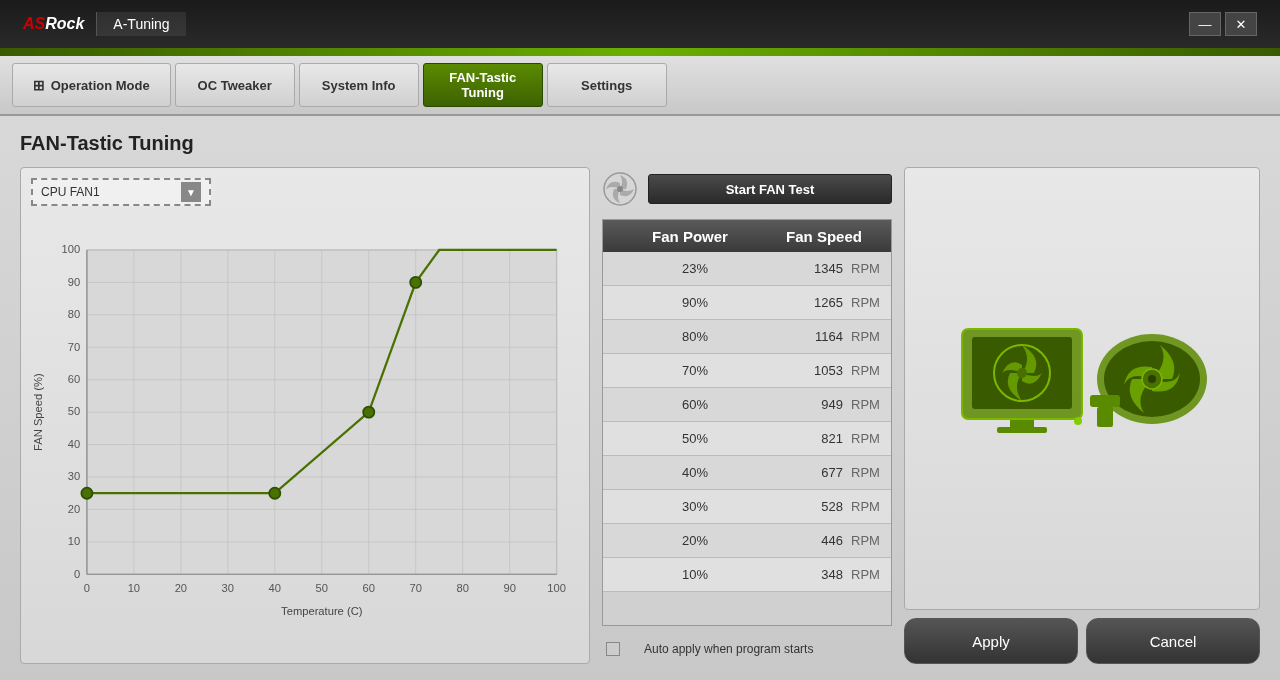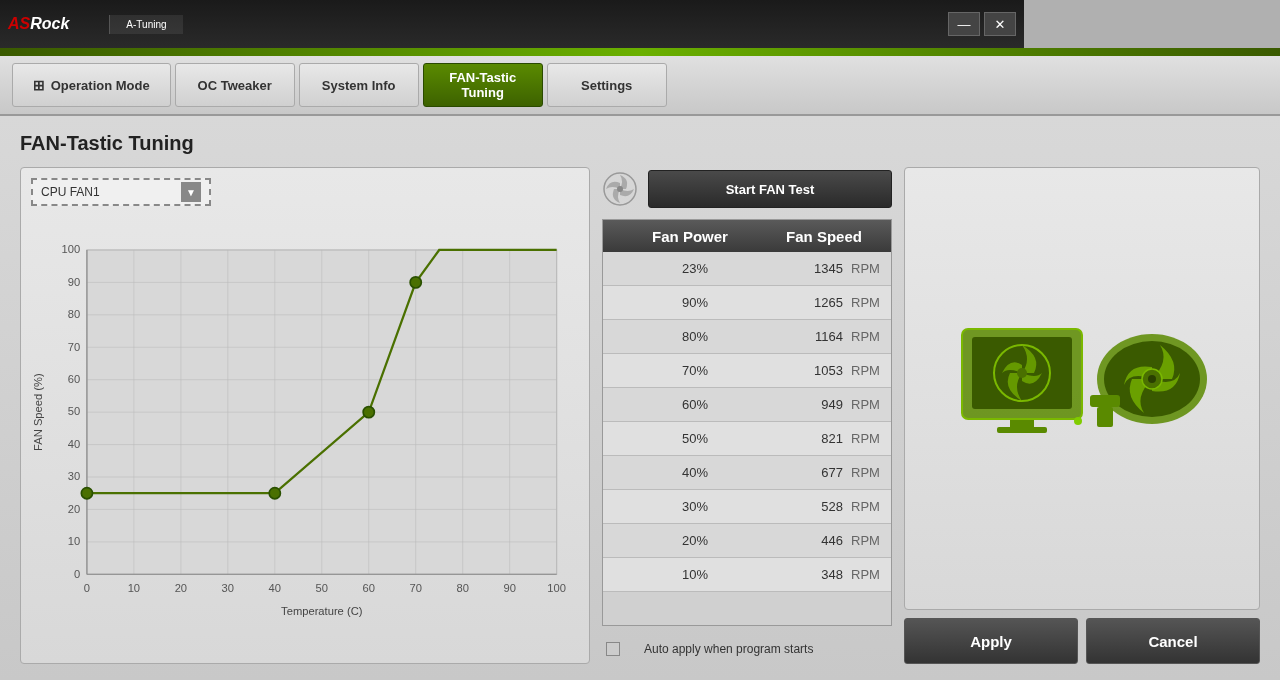--- a/index.html
+++ b/index.html
@@ -7,47 +7,46 @@
       width: 1280px;
       height: 680px;
       background: #b0b0b0;
       font-family: Arial, sans-serif;
       overflow: hidden;
       user-select: none;
     }
 
     
     #title-bar {
-      width: 1024px;
+      width: 1280px;
       height: 48px;
       background: linear-gradient(to bottom, #1a1a1a, #2a2a2a);
       display: flex;
       align-items: center;
       justify-content: space-between;
-      padding: 0 8px;
+      padding: 0 23px;
     }
     #title-left {
       display: flex;
       align-items: center;
       gap: 12px;
     }
     #asrock-logo {
       color: #fff;
       font-weight: bold;
       font-size: 16px;
       font-style: italic;
     }
     #asrock-logo span { color: #cc0000; }
     #app-title {
       color: #fff;
-      font-size: 10px;
+      font-size: 14px;
       padding: 4px 16px;
       background: rgba(255,255,255,0.08);
       border-left: 1px solid #555;
-      margin-left: 28px;
     }
     #title-buttons {
       display: flex;
       gap: 4px;
     }
     .title-btn {
       width: 32px;
       height: 24px;
       background: #444;
       border: 1px solid #666;
@@ -192,21 +191,21 @@
       width: 36px;
       height: 36px;
       color: #888;
       font-size: 28px;
       display: flex;
       align-items: center;
       justify-content: center;
     }
     #start-fan-test-btn {
       flex: 1;
-      height: 38px;
+      height: 30px;
       background: linear-gradient(to bottom, #4a4a4a, #2a2a2a);
       color: #fff;
       border: 1px solid #222;
       border-radius: 3px;
       font-size: 13px;
       font-weight: bold;
       cursor: pointer;
       display: flex;
       align-items: center;
       justify-content: center;
@@ -281,23 +280,23 @@
 
     #action-buttons {
       display: flex;
       gap: 8px;
       height: 46px;
     }
     .action-btn {
       flex: 1;
       height: 46px;
       font-size: 15px;
-      font-weight: bold;
+      font-weight: normal;
       cursor: pointer;
-      border-radius: 3px;
+      border-radius: 12px;
       display: flex;
       align-items: center;
       justify-content: center;
       border: 1px solid #555;
     }
     #apply-btn {
       background: linear-gradient(to bottom, #555, #333);
       color: #fff;
     }
     #cancel-btn {

